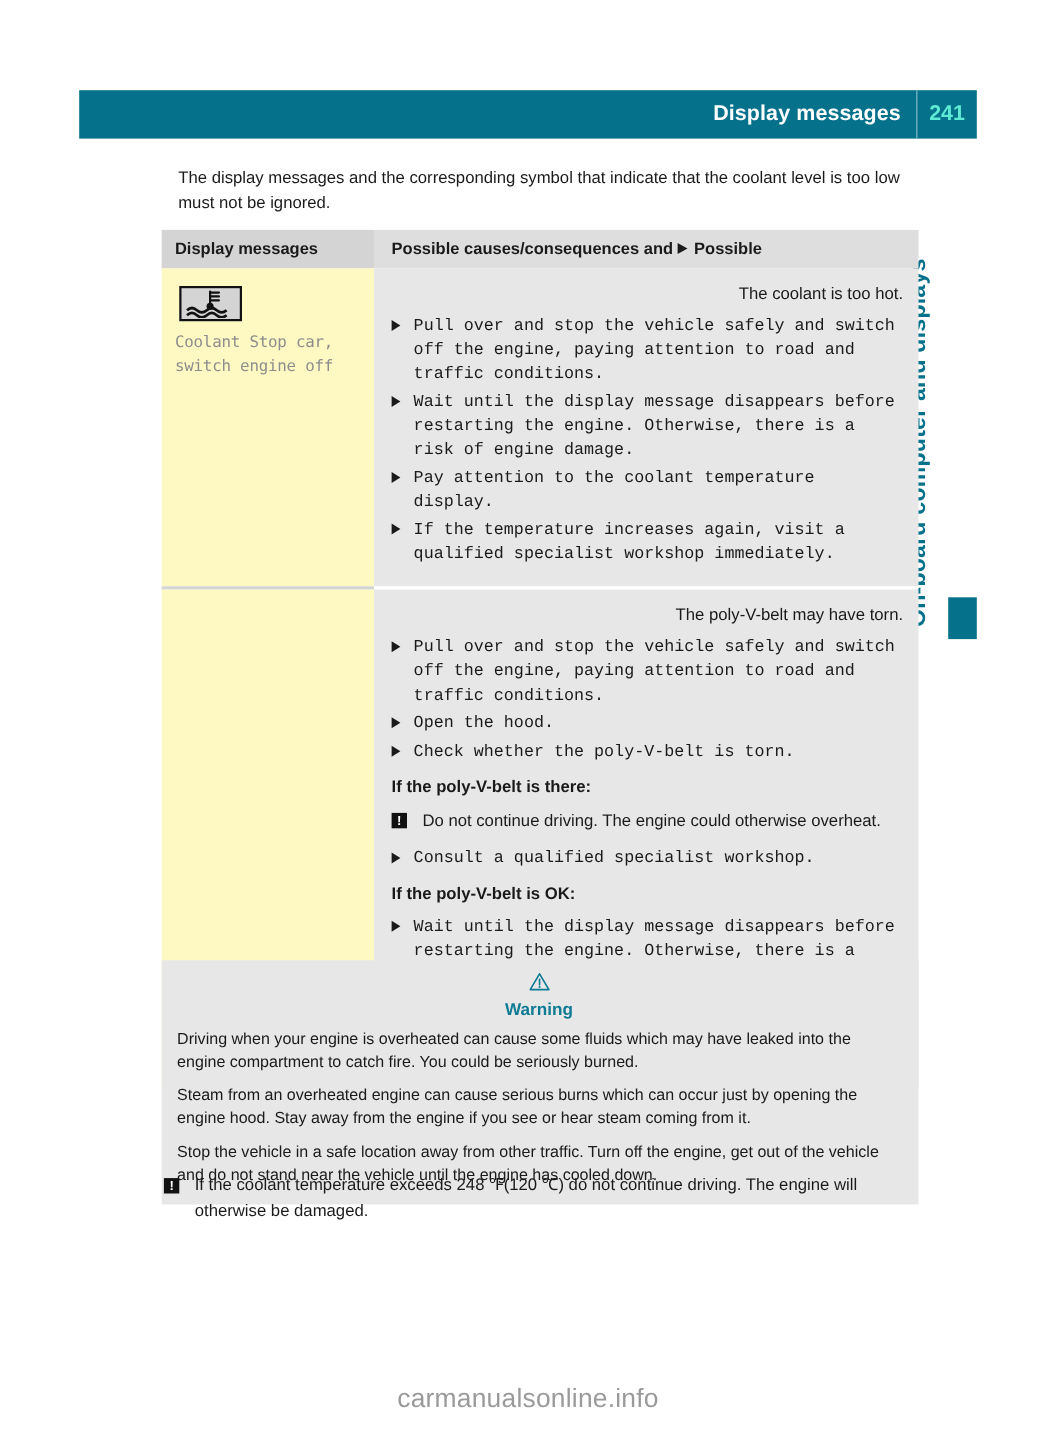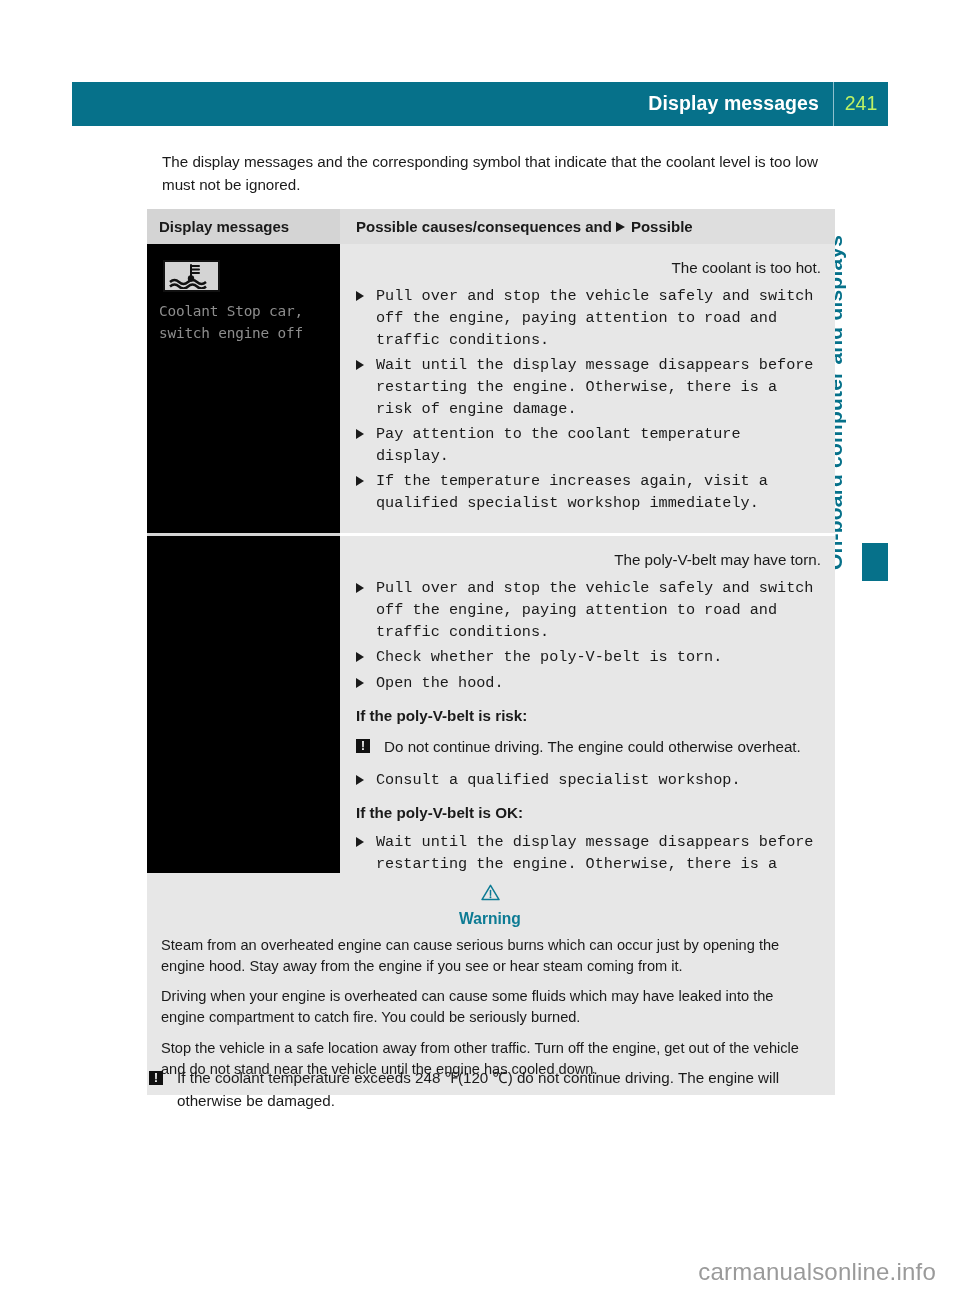--- a/index.html
+++ b/index.html
@@ -36,23 +36,23 @@
     letter-spacing: 0.1px;
     padding-right: 14px;
     line-height: 1;
   }
   .header-divider {
     width: 1px;
     height: 44px;
     background: #8fc0cd;
   }
   .header-page {
-    color: #bef264;
+    color: #5eead4;
     font-size: 19.5px;
-    font-weight: normal;
+    font-weight: bold;
     width: 54px;
     text-align: center;
     line-height: 1;
   }
 
   
   .side-tab {
     position: absolute;
     left: 847px;
     top: 150px;
@@ -99,21 +99,21 @@
     width: 688px;
   }
   .table-row {
     display: flex;
     align-items: stretch;
   }
   .col-left {
     width: 193px;
     flex: 0 0 193px;
     box-sizing: border-box;
-    background: #000000;
+    background: #fef9c3;
     padding: 9px 12px 10px 12px;
   }
   .col-right {
     flex: 1 1 auto;
     box-sizing: border-box;
     background: #e7e7e7;
     padding: 9px 14px 10px 16px;
   }
   .head-row .col-left,
   .head-row .col-right {
@@ -274,22 +274,21 @@
     line-height: 1.47;
   }
   .bottom-note .bang { top: 4px; }
 
   
   .watermark {
     position: absolute;
     left: 0;
     top: 1258px;
     width: 960px;
-    text-align: right;
-    padding-right: 24px;
+    text-align: center;
     box-sizing: border-box;
     color: #9a9a9a;
     font-size: 24px;
     letter-spacing: 0.2px;
   }
 </style>
 </head>
 <body>
 
 <div class="header-bar">
@@ -354,25 +353,25 @@
     <div class="sep-right"></div>
   </div>
 
   <div class="table-row body-row">
     <div class="col-left">&nbsp;</div>
     <div class="col-right">
 
       <p class="lead">The poly-V-belt may have torn.</p>
       <ul class="steps">
         <li><span class="tri"></span><span>Pull over and stop the vehicle safely and switch off the engine, paying attention to road and traffic conditions.</span></li>
+        <li><span class="tri"></span><span>Open the hood.</span></li>
         <li><span class="tri"></span><span>Check whether the poly-V-belt is torn.</span></li>
-        <li><span class="tri"></span><span>Open the hood.</span></li>
       </ul>
 
-      <p class="sub-head">If the poly-V-belt is risk:</p>
+      <p class="sub-head">If the poly-V-belt is there:</p>
 
       <p class="note-line"><span class="bang">!</span><span>Do not continue driving. The engine could otherwise overheat.</span></p>
 
       <ul class="steps">
         <li><span class="tri"></span><span>Consult a qualified specialist workshop.</span></li>
       </ul>
 
       <p class="sub-head">If the poly-V-belt is OK:</p>
 
       <ul class="steps">
@@ -386,22 +385,22 @@
 
 <div class="warn-box">
   <div class="warn-title-row">
     <svg width="19" height="17" viewBox="0 0 19 17" aria-hidden="true">
       <path d="M9.5 1.3 L18 15.6 L1 15.6 Z" fill="none" stroke="#0d7b94" stroke-width="1.5" stroke-linejoin="round"></path>
       <line x1="9.5" y1="6.4" x2="9.5" y2="11.3" stroke="#0d7b94" stroke-width="1.5" stroke-linecap="round"></line>
       <circle cx="9.5" cy="13.3" r="0.95" fill="#0d7b94"></circle>
     </svg>
     <span class="warn-title">Warning</span>
   </div>
+  <p class="warn-p">Driving when your engine is overheated can cause some fluids which may have leaked into the engine compartment to catch fire. You could be seriously burned.</p>
   <p class="warn-p">Steam from an overheated engine can cause serious burns which can occur just by opening the engine hood. Stay away from the engine if you see or hear steam coming from it.</p>
-  <p class="warn-p">Driving when your engine is overheated can cause some fluids which may have leaked into the engine compartment to catch fire. You could be seriously burned.</p>
   <p class="warn-p">Stop the vehicle in a safe location away from other traffic. Turn off the engine, get out of the vehicle and do not stand near the vehicle until the engine has cooled down.</p>
 </div>
 
 <p class="bottom-note">
   <span class="bang">!</span><span>If the coolant temperature exceeds 248 ℉(120 ℃) do not continue driving. The engine will otherwise be damaged.</span>
 </p>
 
 <div class="watermark">carmanualsonline.info</div>
 
 </body></html>

